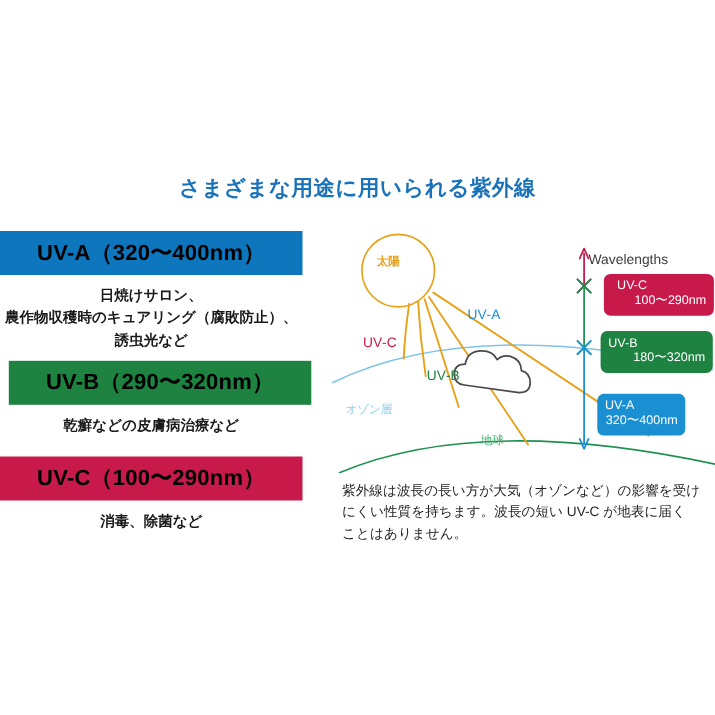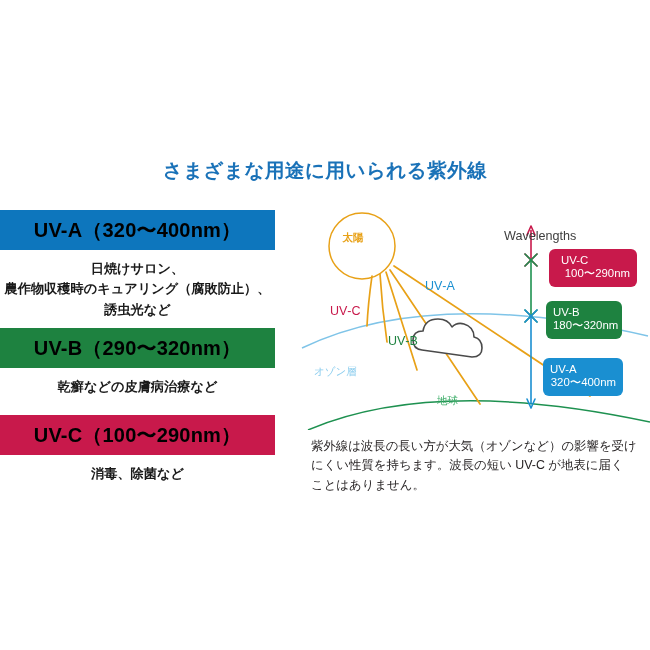--- a/index.html
+++ b/index.html
@@ -51,21 +51,21 @@
     line-height: 40px;
     text-align: center;
     color: #000000;
     font-size: 20px;
     font-weight: 700;
     letter-spacing: 0.2px;
     box-sizing: border-box;
     white-space: nowrap;
   }
   .uv-bar.a { background: #0d76bd; }
-  .uv-bar.b { background: #1e8240; }
+  .uv-bar.b { background: #1e8240; margin-left: 8px; }
   .uv-bar.c { background: #c8194b; }
 
   .uv-desc {
     width: 285px;
     margin-left: -5px;
     text-align: center;
     color: #1a1a1a;
     font-size: 13.2px;
     font-weight: 700;
     line-height: 1.55;
@@ -94,41 +94,41 @@
     width: 336px;
     font-size: 12.4px;
     line-height: 1.56;
     color: #231f20;
   }
   .caption .ln { display: block; white-space: nowrap; }
 
   
   .wl-title {
     position: absolute;
-    left: 504px;
+    left: 535px;
     top: 229px;
     font-size: 12.6px;
     color: #3d3d3d;
     white-space: nowrap;
   }
   .pill {
     position: absolute;
     border-radius: 6px;
     color: #ffffff;
     font-size: 11.4px;
     line-height: 1.18;
     padding: 5px 7px 6px 7px;
     box-sizing: border-box;
     white-space: nowrap;
     font-weight: 400;
   }
   .pill .l1 { display: block; }
   .pill .l2 { display: block; text-align: right; }
-  .pill.c { left: 549px; top: 249px; width: 88px; background: #c8194b; padding-left: 12px; }
-  .pill.b { left: 546px; top: 301px; width: 76px; background: #1e8240; }
+  .pill.c { left: 549px; top: 249px; width: 100px; background: #c8194b; padding-left: 12px; }
+  .pill.b { left: 546px; top: 301px; width: 102px; background: #1e8240; }
   .pill.a { left: 543px; top: 358px; width: 80px; background: #1a8fd1; }
 </style>
 </head>
 <body>
 
 <div id="root">
 
   <div class="page-title">さまざまな用途に用いられる紫外線</div>
 
   <div class="left-col">

